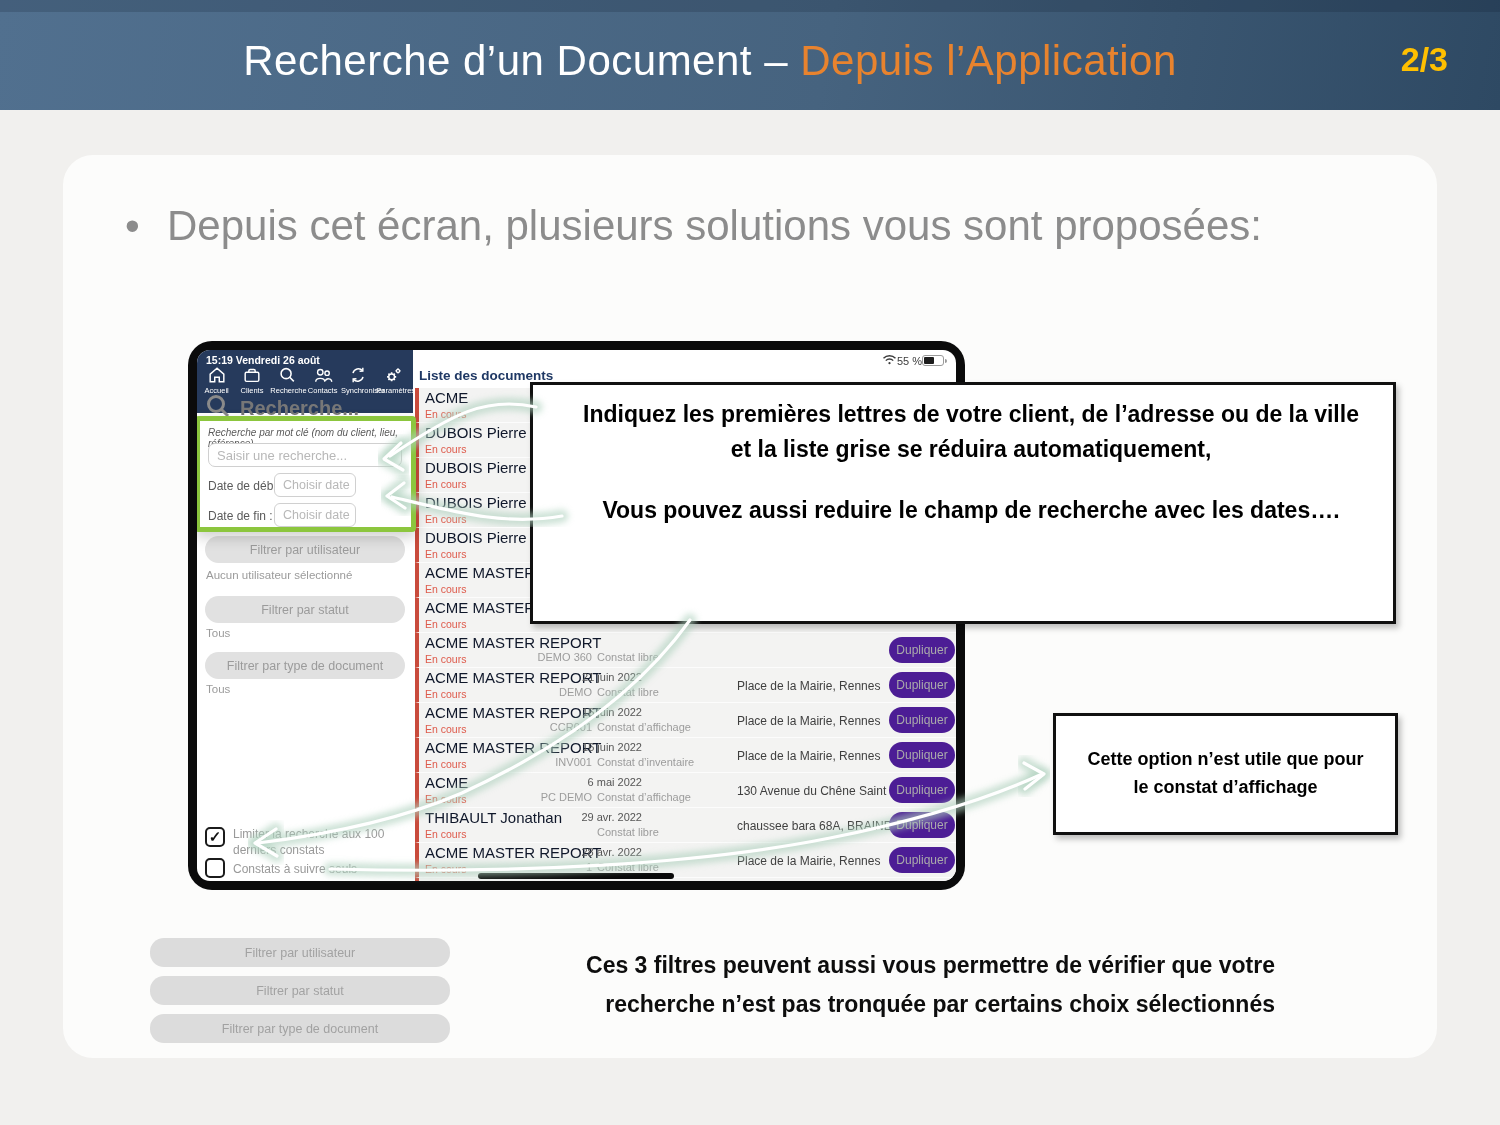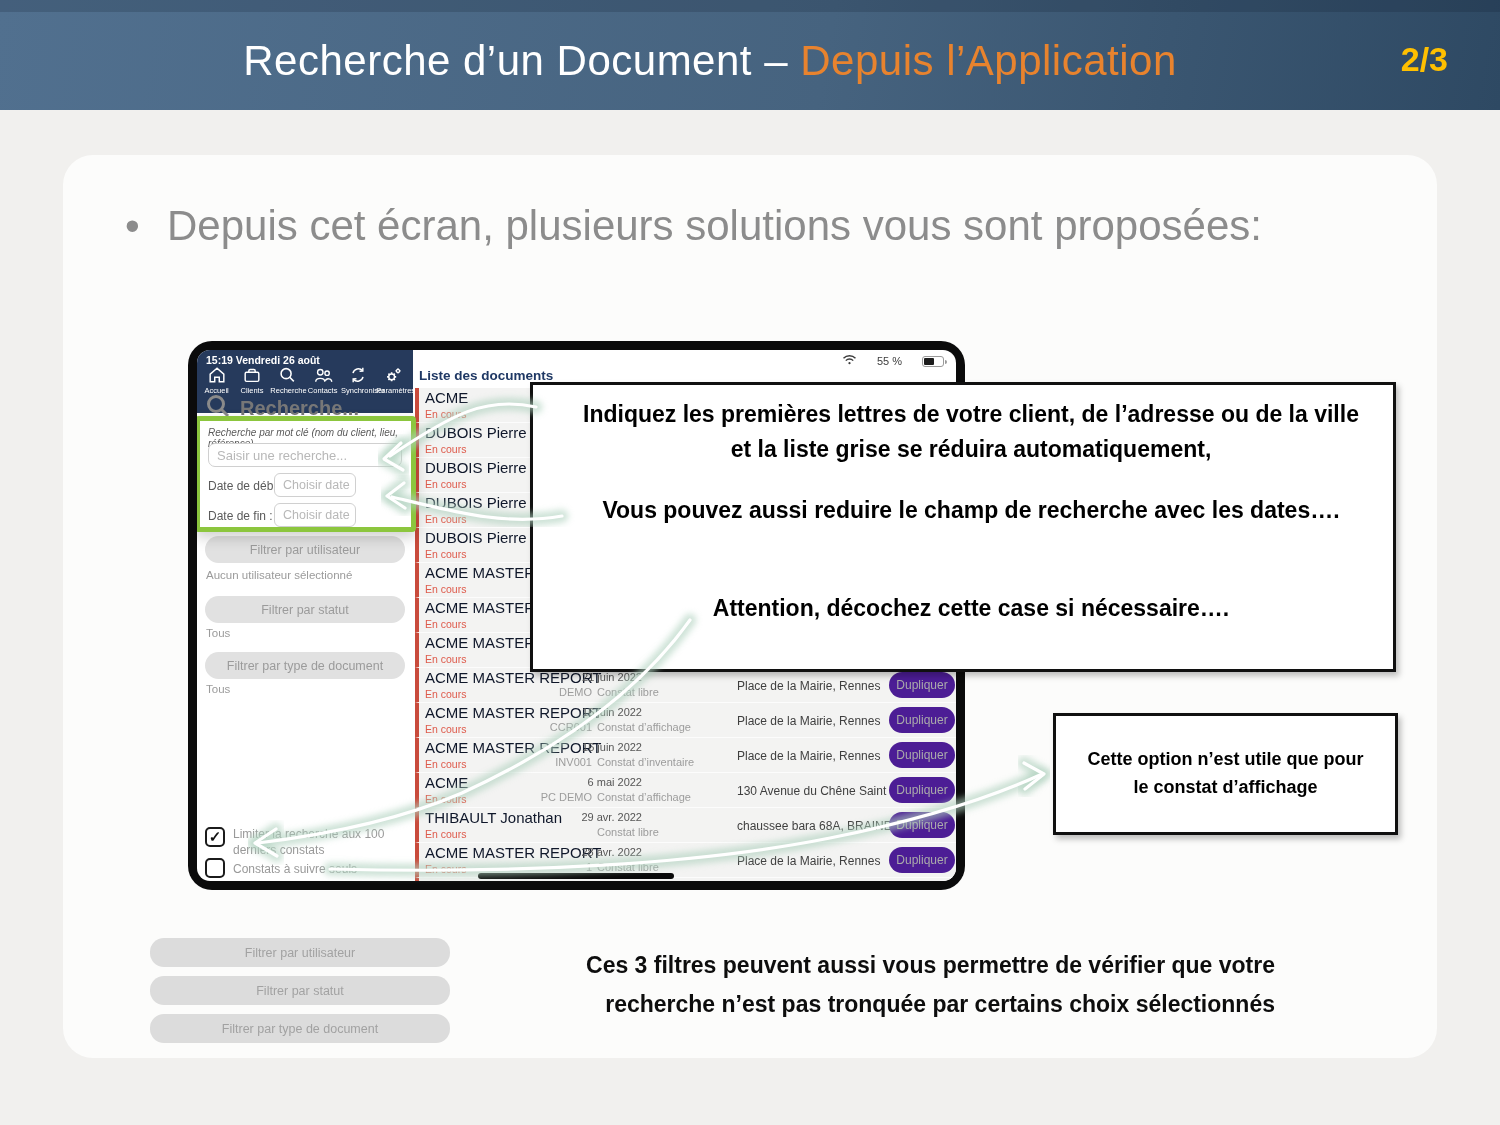--- a/index.html
+++ b/index.html
@@ -24,21 +24,21 @@
   .ipad { position:absolute; left:188px; top:341px; width:777px; height:549px; background:#0b0b0b; border-radius:24px; z-index:10; }
   .screen { position:absolute; left:9px; top:9px; width:759px; height:531px; background:#fff; border-radius:13px; overflow:hidden; }
 
   .navybar { position:absolute; left:0; top:0; width:216px; height:63px; background:#263a5c; }
   .status-left { position:absolute; left:9px; top:4px; font-size:10.5px; font-weight:bold; color:#fff; }
   .nav-row { position:absolute; left:2px; top:15px; width:212px; display:flex; justify-content:space-around; }
   .nav-item { width:34px; text-align:center; color:#fff; cursor:default; }
   .nav-item svg { width:20px; height:20px; display:block; margin:0 auto; }
   .nav-lbl { font-size:7.5px; display:block; margin-top:1px; }
 
-  .status-right { position:absolute; right:12px; top:4px; display:flex; align-items:flex-end; gap:20px; font-size:11px; color:#3c3c3c; }
+  .status-right { position:absolute; right:12px; top:4px; display:flex; align-items:center; gap:0; font-size:11px; color:#3c3c3c; }
   .batt { position:relative; width:22px; height:11px; border:1px solid #9a9a9a; border-radius:3px; }
   .batt::after { content:""; position:absolute; right:-4px; top:3px; width:2.5px; height:4px; background:#9a9a9a; border-radius:0 2px 2px 0; }
   .batt-fill { position:absolute; left:1px; top:1px; width:10px; height:7px; background:#1c1c1c; border-radius:1px; }
 
   .list-title { position:absolute; left:222px; top:18px; font-size:13.5px; font-weight:bold; color:#1f3864; }
 
   .search-head { position:absolute; left:8px; top:43px; display:flex; align-items:center; gap:9px; color:#777; font-size:20px; font-weight:bold;text-align:right; }
 
   .greenbox { position:absolute; left:-2px; top:66px; width:221px; height:116px; background:#fff; border:5px solid #8cc63e; border-radius:4px; z-index:6; box-shadow:0 6px 14px rgba(0,0,0,.18); }
   .kw-label   { position:absolute; left:8px; top:6px;  font-size:10px; font-style:italic; color:#5a5a5a; }
@@ -68,21 +68,21 @@
   .r-line2 { display:flex; margin-top:2px; color:#9c9c9c; }
   .r-ref { width:58px; text-align:right; }
   .r-type { margin-left:5px; }
   .r-addr { position:absolute; left:318px; top:11px; width:215px; font-size:12px; color:#3f3f3f; white-space:nowrap; overflow:hidden; }
   .r-dup { position:absolute; left:470px; top:4px; width:66px; height:26px; border-radius:13px; background:#4c1d95; color:#ababab; font-size:12px; display:flex; align-items:center; justify-content:center; }
 
   .home-bar { position:absolute; left:281px; top:523px; width:196px; height:6px; border-radius:3px; background:#090909; z-index:8; }
 
   
   .callout { position:absolute; background:#fff; border:3px solid #101010; z-index:40; box-shadow:3px 4px 6px rgba(0,0,0,.25); }
-  .callout1 { left:530px; top:382px; width:866px; height:290px; font-size:23px; font-weight:600; color:#000; text-align:center;padding-left:16px; }
+  .callout1 { left:530px; top:382px; width:866px; height:242px; font-size:23px; font-weight:600; color:#000; text-align:center;padding-left:16px; }
   .c1-p1 { margin-top:12px; line-height:1.5; }
   .c1-p2 { margin-top:31px; }
   .c1-p3 { margin-top:71px; }
   .callout2 { left:1053px; top:713px; width:345px; height:122px; display:flex; align-items:center; justify-content:center; text-align:center; font-size:18px; font-weight:600; line-height:1.55; padding:0 24px; }
 
   
   .arrows { position:absolute; left:0; top:0; width:1500px; height:1125px; z-index:60; pointer-events:none; }
   .glow { fill:none; stroke:#aed0bd; stroke-width:13; stroke-linecap:round; opacity:.6; filter:url(#soft); }
   .wire { fill:none; stroke:#ffffff; stroke-width:3.2; stroke-linecap:round; stroke-linejoin:round; }
 
@@ -339,21 +339,20 @@
         </div>
       </div>
 
     <div class="home-bar"></div>
   </div>
 </div>
 
 <div class="callout callout1">
   <div class="c1-p1"><span>Indiquez les premières lettres de votre client, de l’adresse ou de la ville</span><br><span>et la liste grise se réduira automatiquement,</span></div>
   <div class="c1-p2">Vous pouvez aussi reduire le champ de recherche avec les dates….</div>
-  <div class="c1-p3">Attention, décochez cette case si nécessaire….</div>
 </div>
 <div class="callout callout2">Cette option n’est utile que pour le constat d’affichage</div>
 
 <svg class="arrows" viewBox="0 0 1500 1125">
   <defs>
       <filter id="soft" x="-30%" y="-30%" width="160%" height="160%">
         <feGaussianBlur stdDeviation="3.4"></feGaussianBlur>
       </filter>
     </defs>
   <g>

